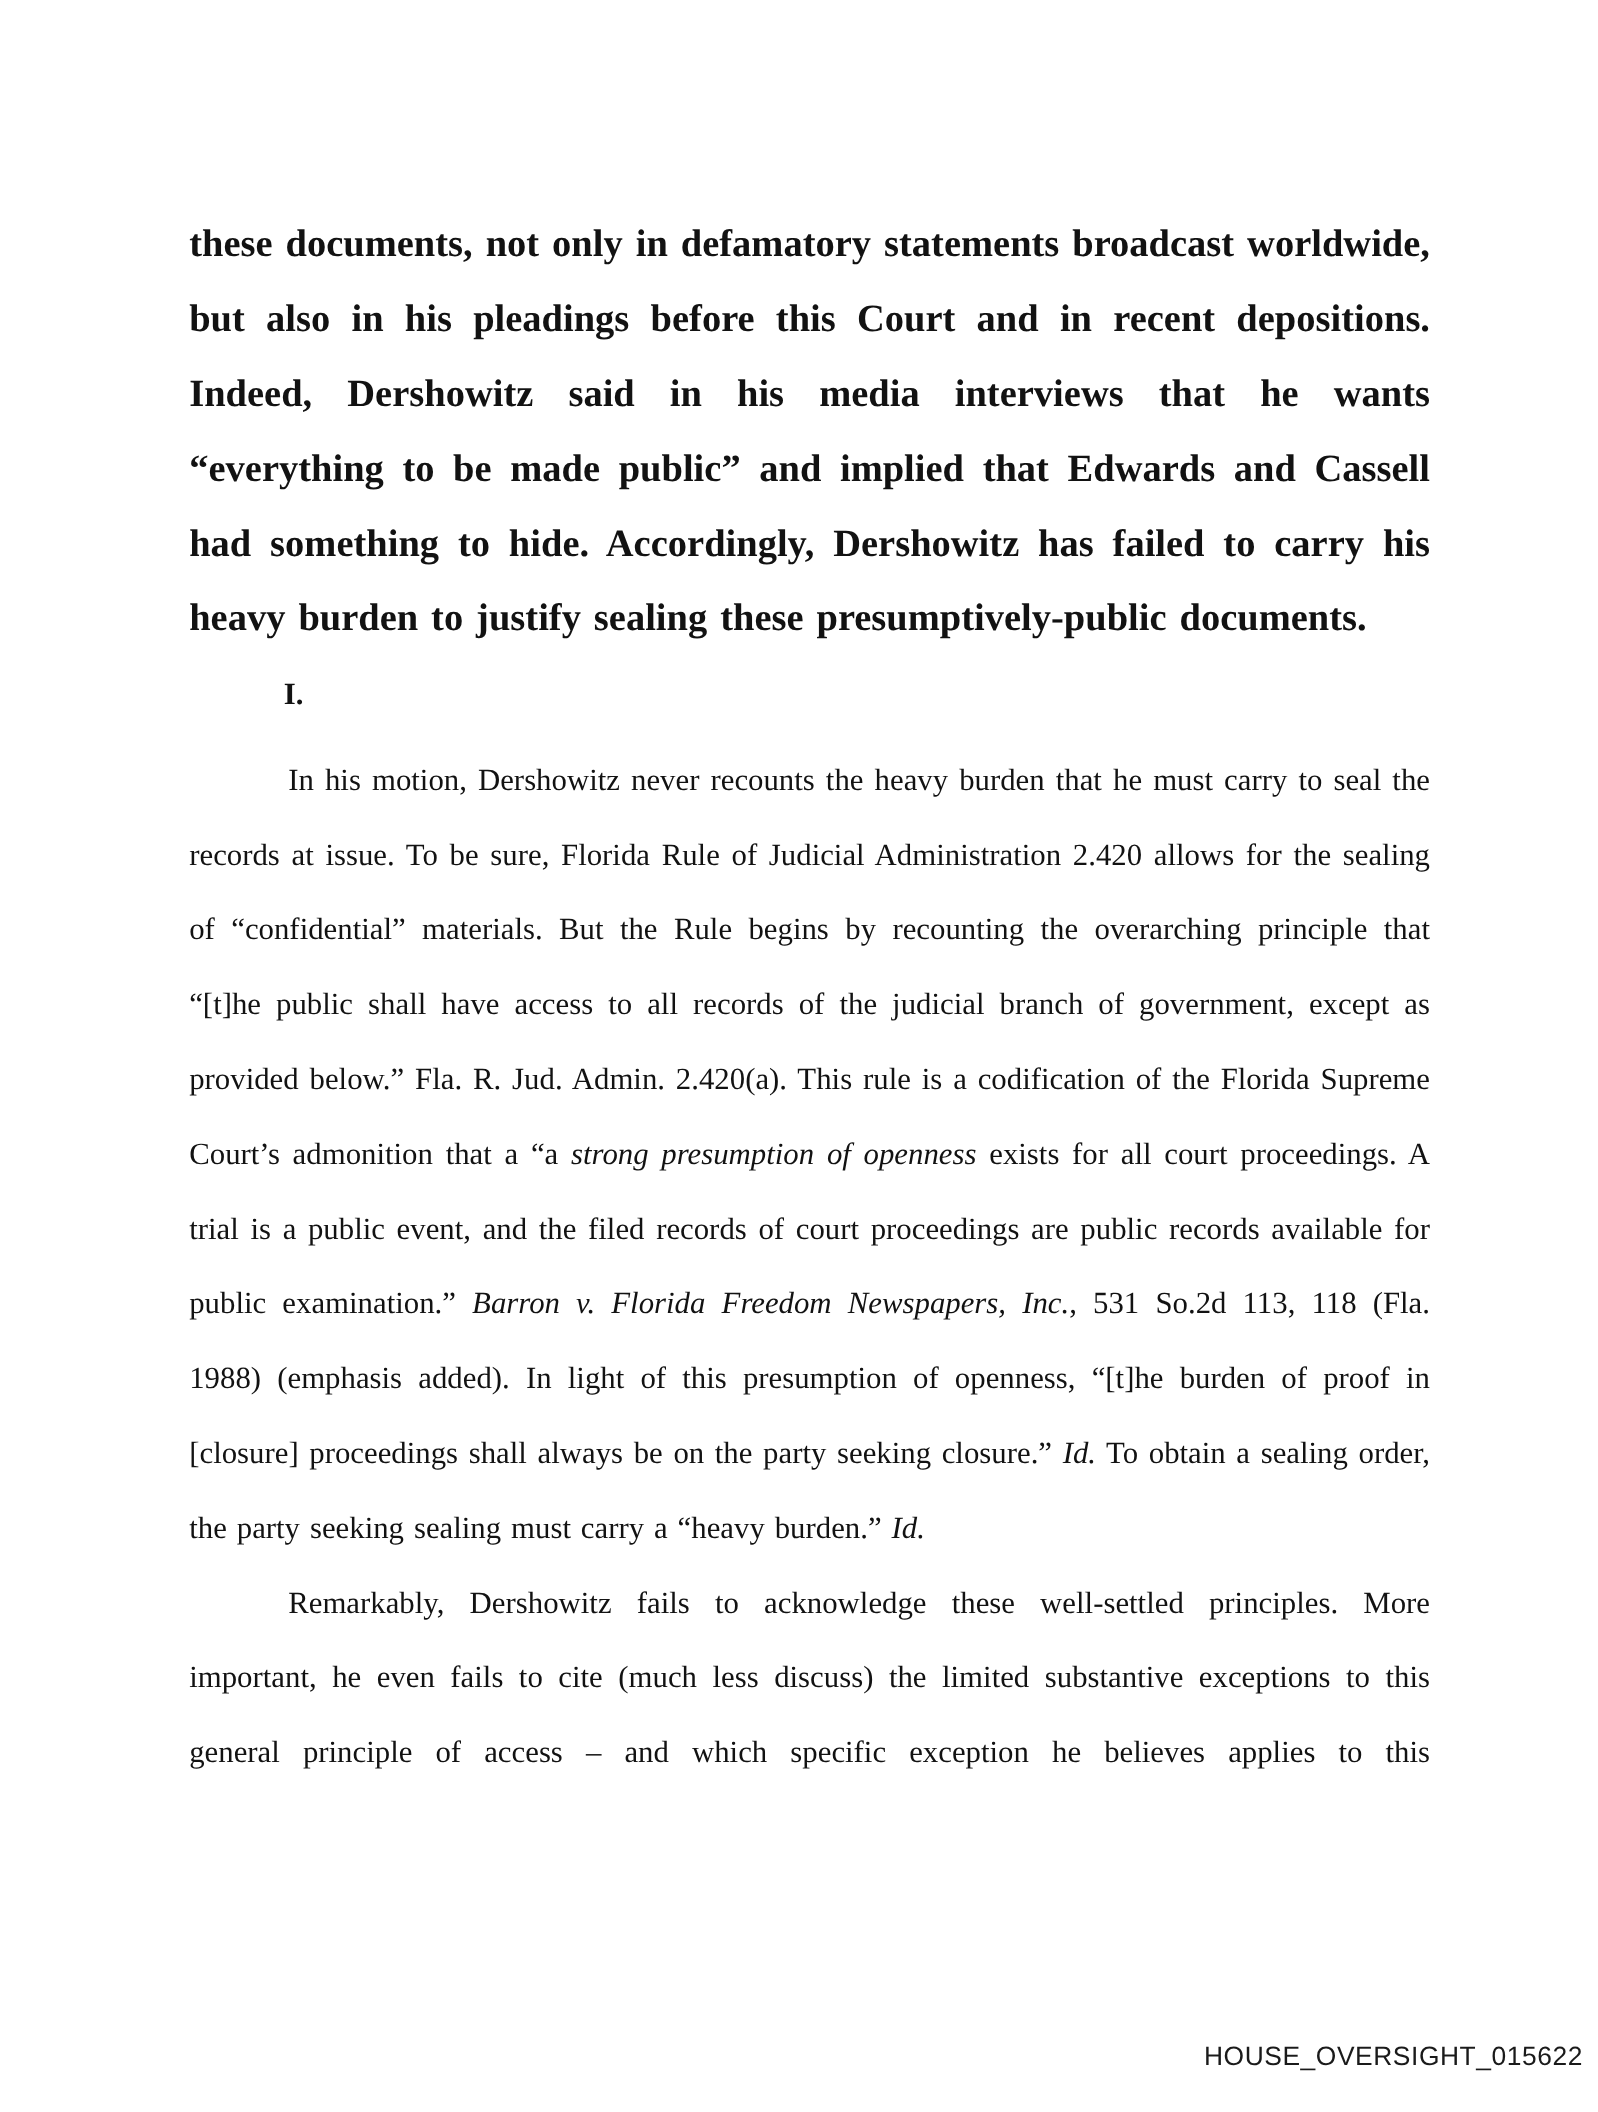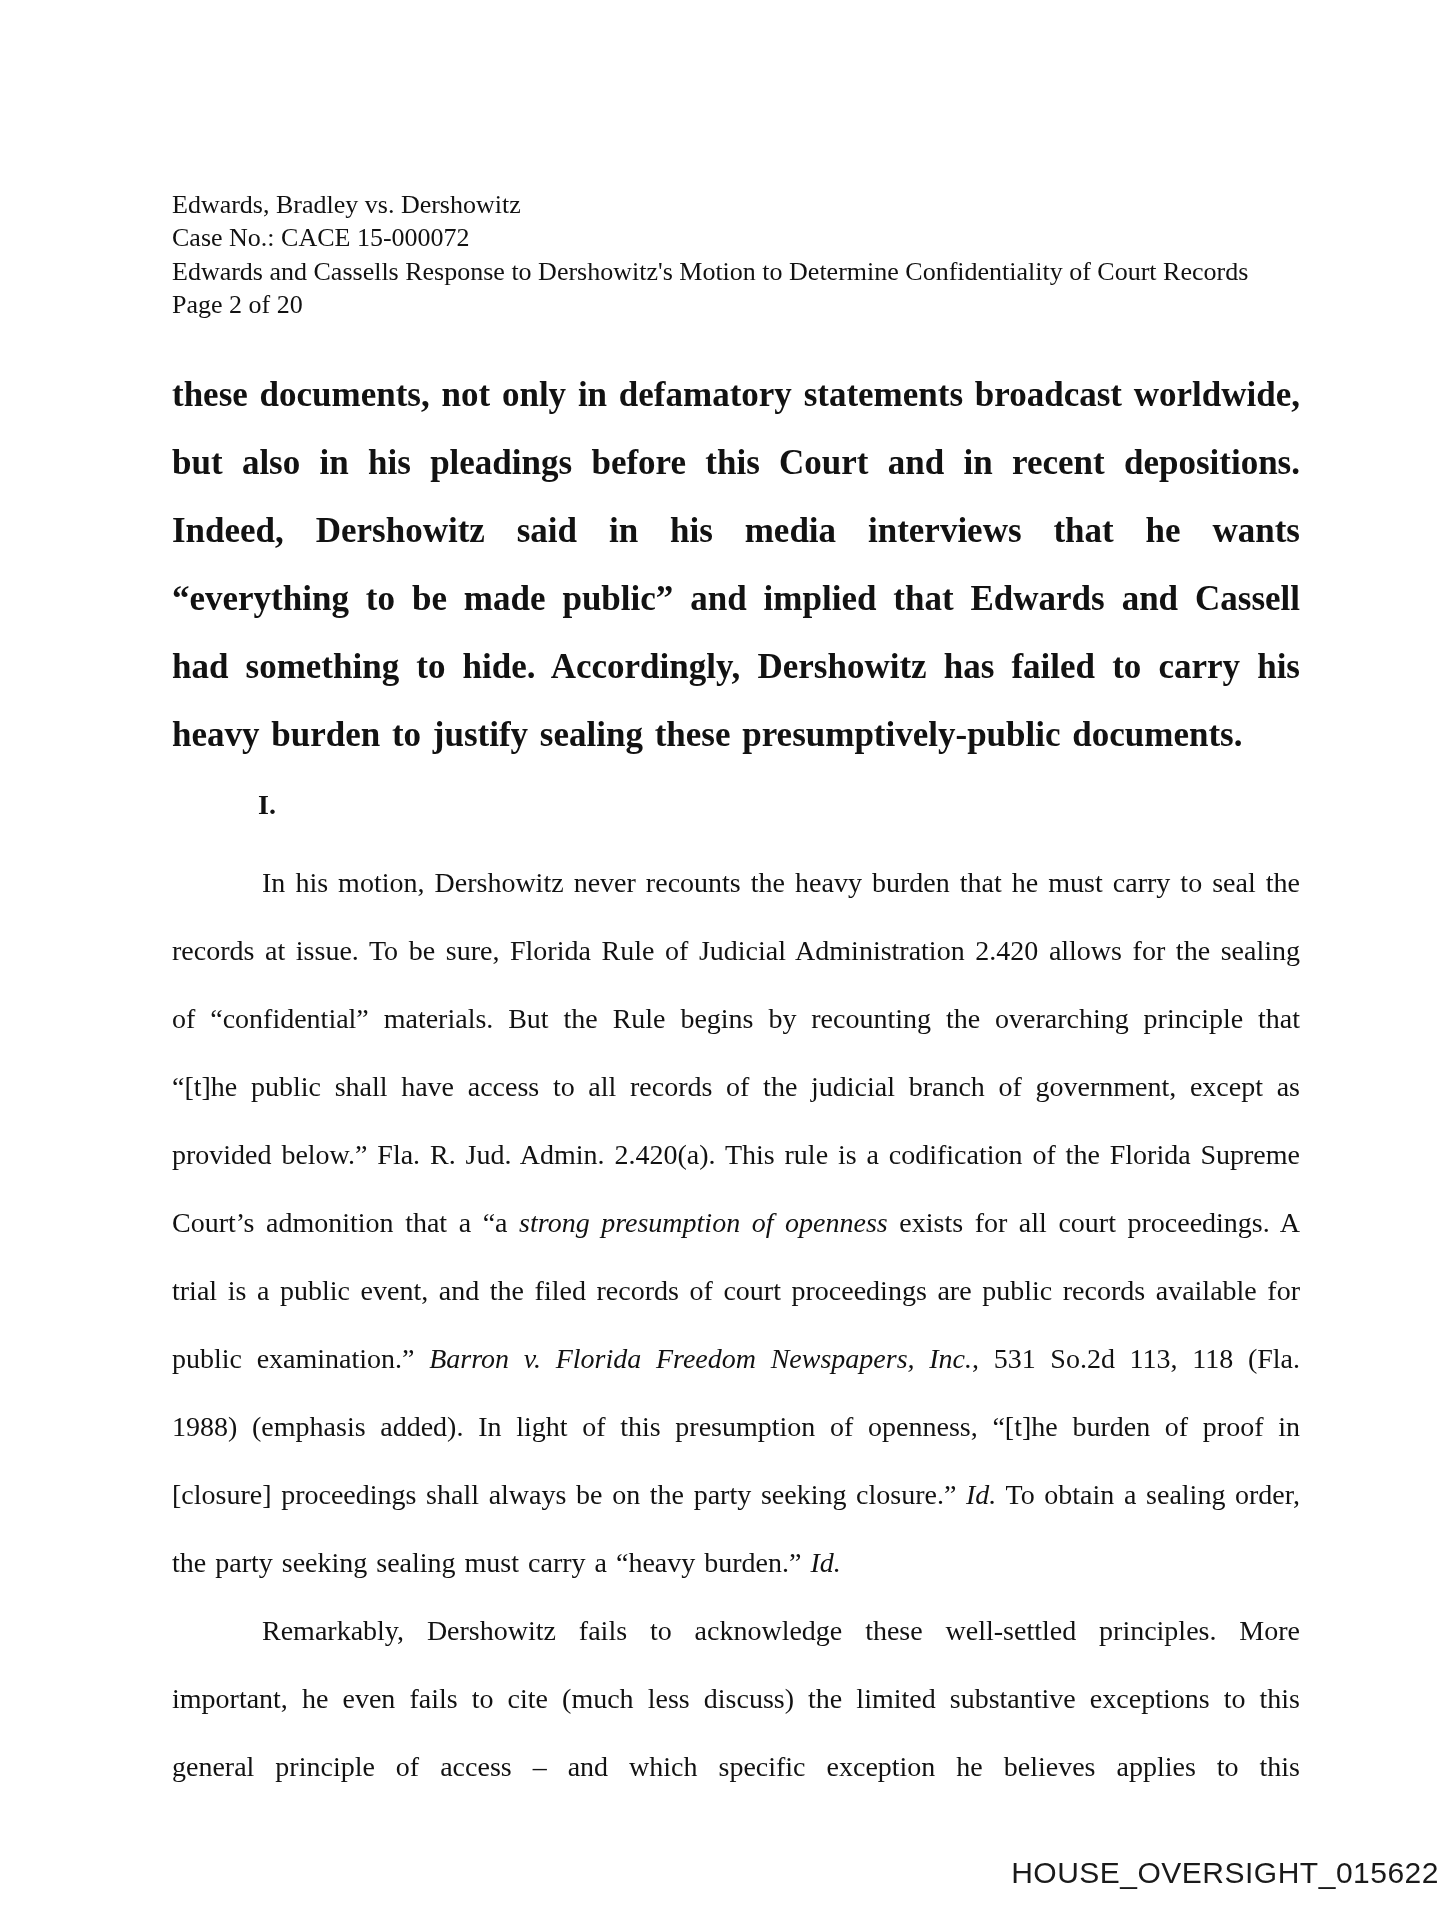--- a/index.html
+++ b/index.html
@@ -66,37 +66,31 @@
     text-align-last: justify;
   }
   .body-para i { }
 
   
   .bates {
     position: absolute;
     right: 14px;
     top: 1856px;
     font-family: "Liberation Sans", sans-serif;
-    font-size: 30px;
+    font-size: 24px;
     color: #1a1a1a;
     letter-spacing: 0.5px;
   }
 </style>
 </head>
 <body>
 
 <div class="sheet">
   <div class="content">
 
-    <header class="doc-header">
-      <div>Edwards, Bradley vs. Dershowitz</div>
-      <div>Case No.:  CACE 15-000072</div>
-      <div>Edwards and Cassells Response to Dershowitz's Motion to Determine Confidentiality of Court Records</div>
-      <div>Page 2 of 20</div>
-    </header>
 
     <p class="intro-para">these documents, not only in defamatory statements broadcast worldwide, but also in his pleadings before this Court and in recent depositions.  Indeed, Dershowitz said in his media interviews that he wants “everything to be made public” and implied that Edwards and Cassell had something to hide.  Accordingly, Dershowitz has failed to carry his heavy burden to justify sealing these presumptively-public documents.</p>
 
     <div class="section-heading">
       <span class="hnum">I.</span>
     </div>
 
     <p class="body-para"><span>In his motion, Dershowitz never recounts the heavy burden that he must carry to seal the records at issue.  To be sure, Florida Rule of Judicial Administration 2.420 allows for the sealing of “confidential” materials.  But the Rule begins by recounting the overarching principle that “[t]he public shall have access to all records of the judicial branch of government, except as provided below.”  Fla. R. Jud. Admin. 2.420(a).  This rule is a codification of the Florida Supreme Court’s admonition that a “a </span><i>strong presumption of openness</i><span> exists for all court proceedings.  A trial is a public event, and the filed records of court proceedings are public records available for public examination.”  </span><i>Barron v. Florida Freedom Newspapers, Inc.</i><span>, 531 So.2d 113, 118 (Fla. 1988) (emphasis added).  In light of this presumption of openness, “[t]he burden of proof in [closure] proceedings shall always be on the party seeking closure.”  </span><i>Id.</i><span> To obtain a sealing order, the party seeking sealing must carry a “heavy burden.”  </span><i>Id.</i></p>
 
     <p class="body-para spread-last">Remarkably, Dershowitz fails to acknowledge these well-settled principles.  More important, he even fails to cite (much less discuss) the limited substantive exceptions to this general principle of access – and which specific exception he believes applies to this</p>

